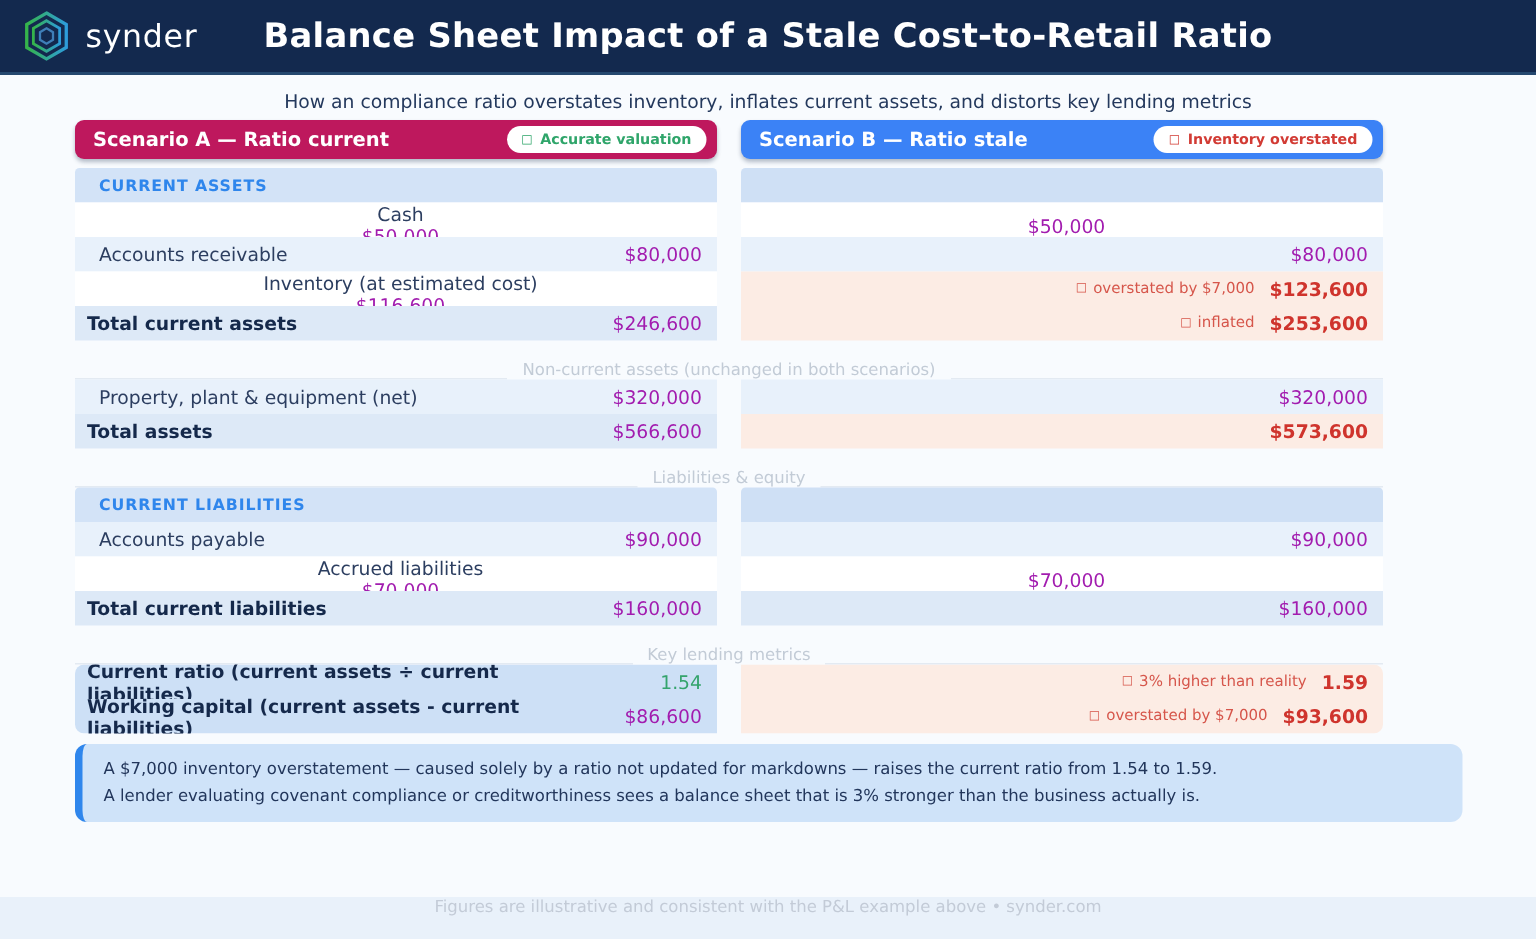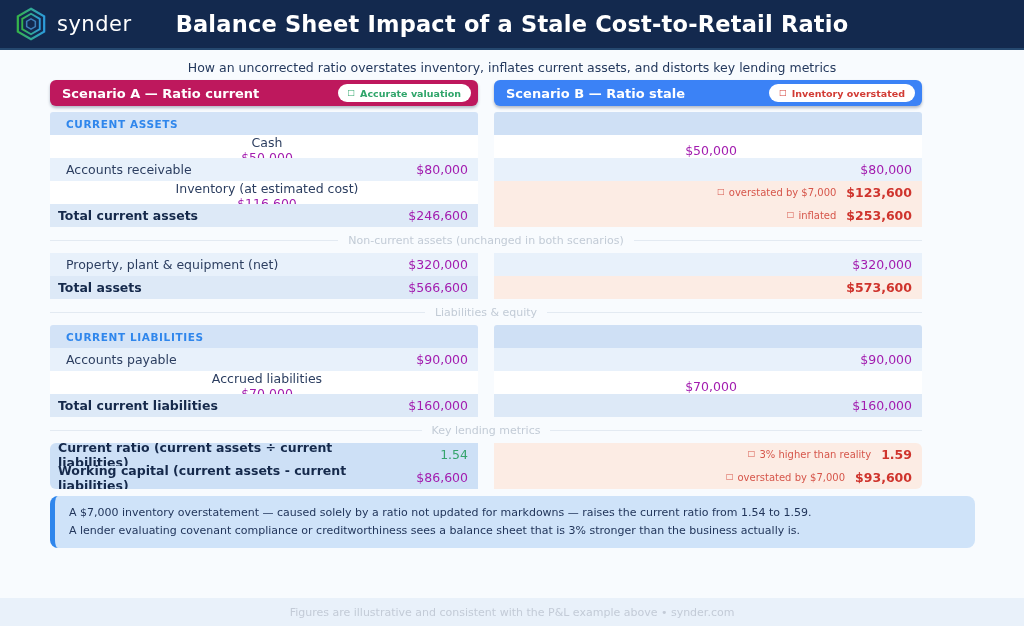--- a/index.html
+++ b/index.html
@@ -46,33 +46,33 @@
   .sec-label { color:#2f86ec; font-size:10.5px; font-weight:800; letter-spacing:.6px; }
   .lbl { color:#2c3e60; font-size:12.5px; }
   .lbl-bold { color:#15294b; font-size:12.5px; font-weight:700; }
   .cell.tight { padding-left:8px;gap:46px; }
   .val { color:#a21caf; font-size:12.5px;text-align:right; }
   .val-red { color:#cf342d; font-size:12.5px; font-weight:700; }
   .val-green { color:#35a46d; font-size:12.5px; }
   .rnote { color:#d6564b; font-size:10px; display:flex; align-items:center; gap:4px; }
 
   
-  .divider { height:26px; display:flex; align-items:center; gap:10px; color:#c2cbd6; font-size:11px; }
+  .divider { height:26px; display:flex; align-items:flex-end; gap:10px; color:#c2cbd6; font-size:11px; }
   .divider::before, .divider::after { content:""; flex:1; height:1px; background:#e3eaf2; }
 
   .metrics-block { border-radius:6px; overflow:hidden; }
 
   
   .note-box { margin-top:7px; width:925px; background:#cfe3f9; border-left:5px solid #2f86ec;
               border-radius:8px; padding:8px 14px; }
   .note-line { color:#22365b; font-size:11px; line-height:18px; }
 
   
   .bottom-band { position:absolute; left:0; bottom:0; width:1024px; height:28px; background:#e9f1fa;
-                 display:flex; align-items:center; justify-content:center;
+                 display:flex; align-items:flex-start; justify-content:center;
                  color:#c3cbd7; font-size:11px; }
 </style>
 </head>
 <body>
 
 <div class="page">
 
   <div class="topbar">
     <div class="logo">
       <svg width="34" height="34" viewBox="0 0 40 40">
@@ -84,21 +84,21 @@
         </defs>
         <path d="M20 2 L35.5 11 V29 L20 38 L4.5 29 V11 Z" fill="none" stroke="url(#hexg)" stroke-width="2.6"></path>
         <path d="M20 8 L30.3 14 V26 L20 32 L9.7 26 V14 Z" fill="none" stroke="url(#hexg)" stroke-width="2.2"></path>
         <path d="M20 14 L25.1 17 V23 L20 26 L14.9 23 V17 Z" fill="none" stroke="#3f7fb8" stroke-width="1.8"></path>
       </svg>
       <span class="logo-text">synder</span>
     </div>
     <div class="main-title">Balance Sheet Impact of a Stale Cost-to-Retail Ratio</div>
   </div>
 
-  <div class="subtitle">How an uncorrected ratio overstates inventory, inflates current assets, and distorts key lending metrics</div>
+  <div class="subtitle">How an compliance ratio overstates inventory, inflates current assets, and distorts key lending metrics</div>
 
   <div class="content">
 
     <div class="sc-row">
       <div class="sc-bar sc-a">
         <span class="sc-title">Scenario A — Ratio current</span>
         <span class="badge badge-a">
           <span class="tofu">□</span>
           <span>Accurate valuation</span>
         </span>

